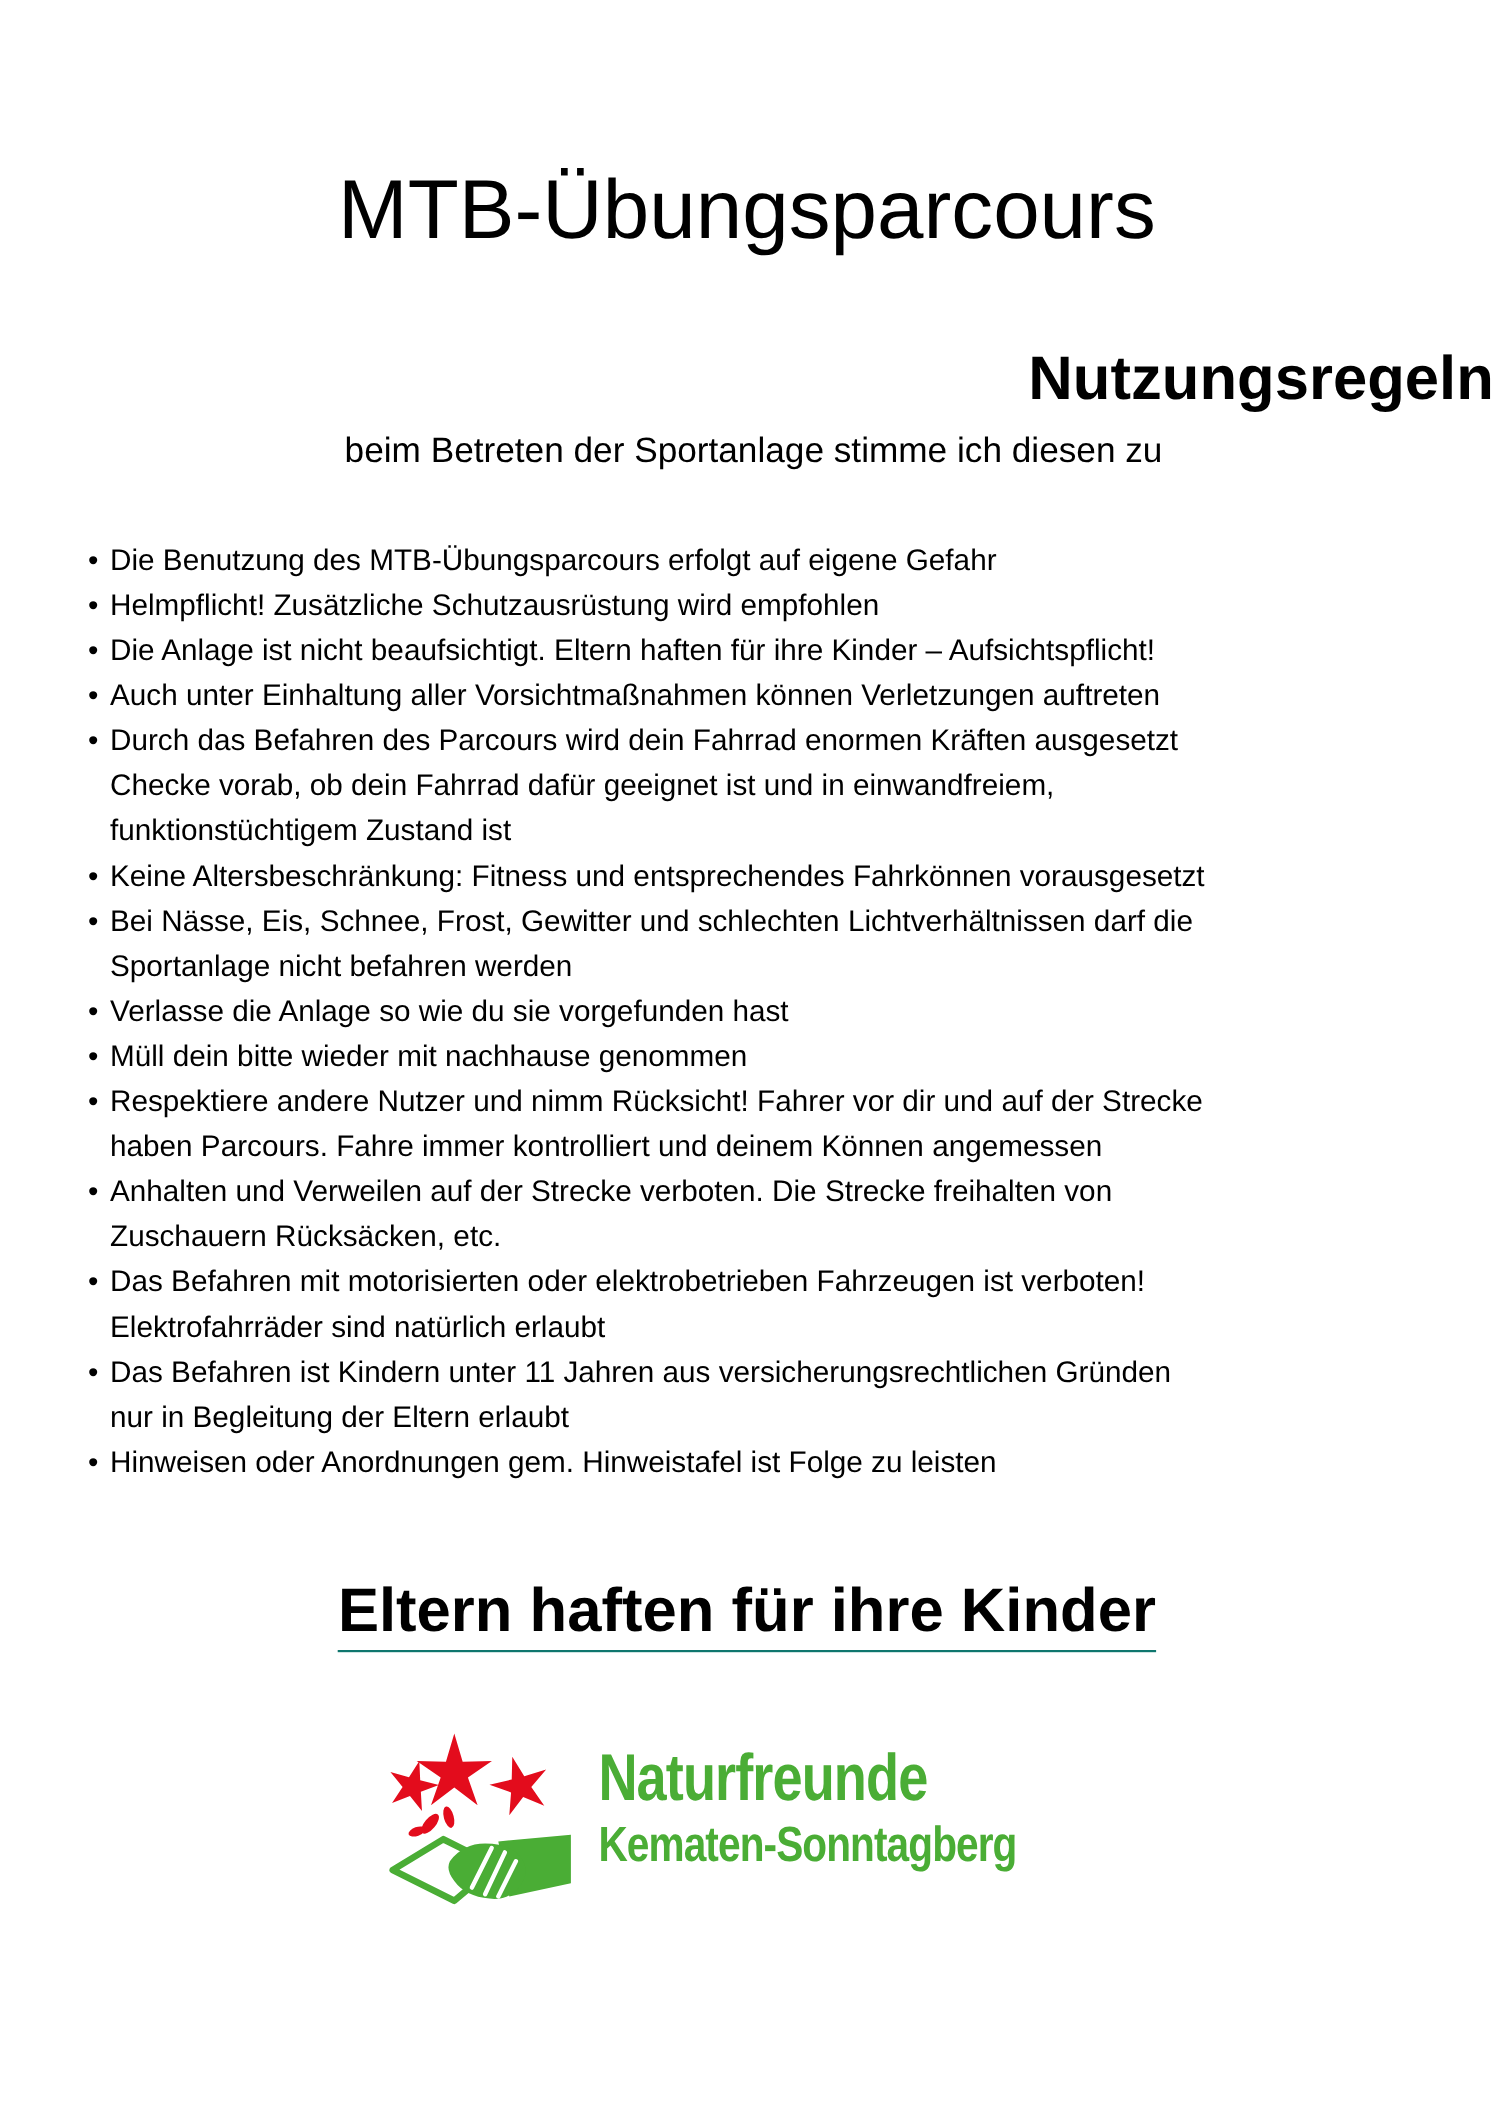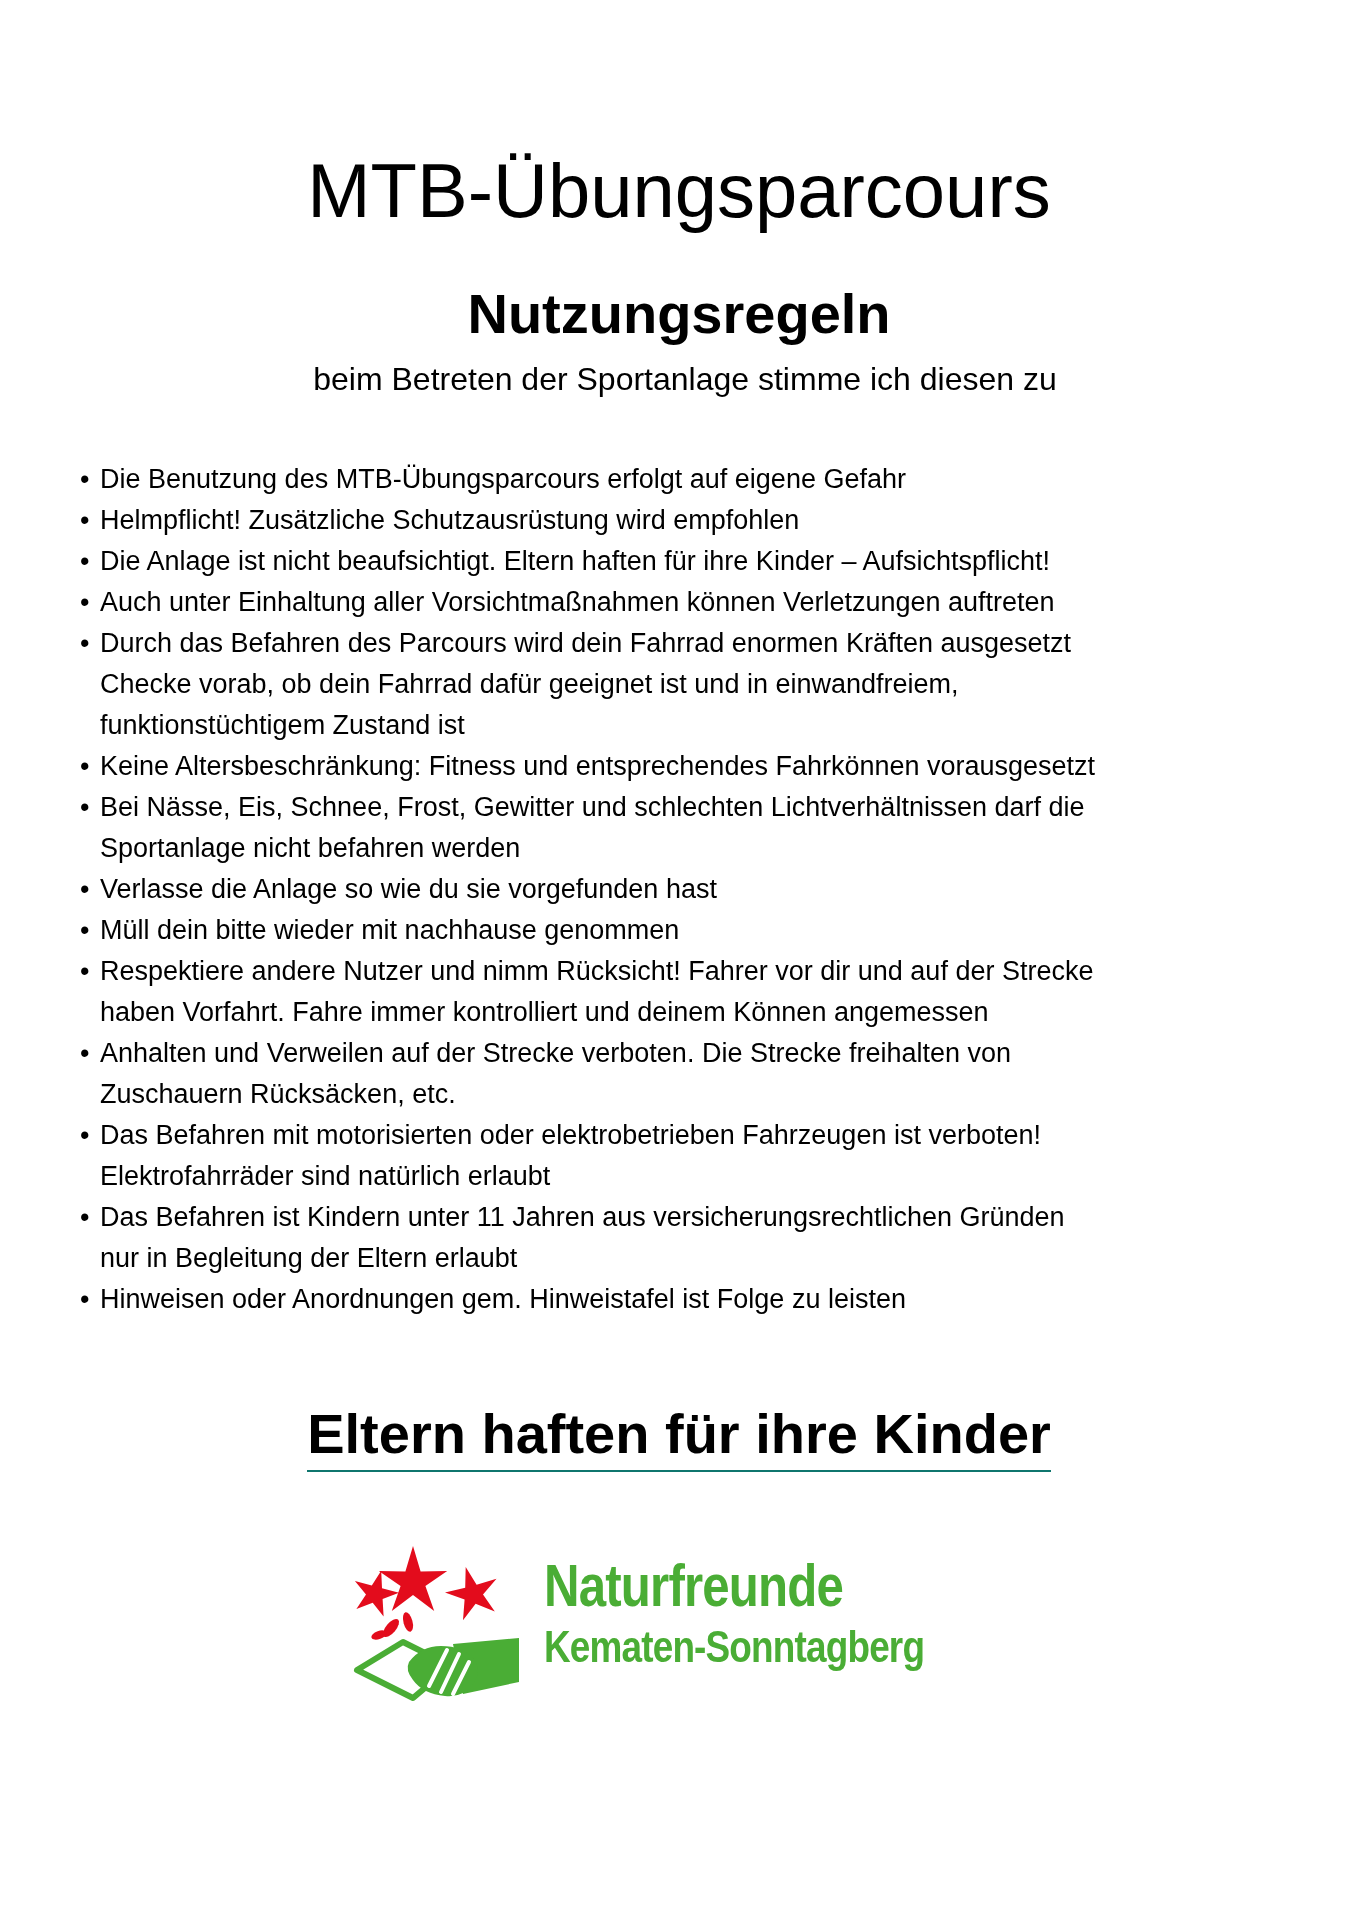--- a/index.html
+++ b/index.html
@@ -13,22 +13,22 @@
     overflow:hidden;
   }
   .doc-title{
     margin:150px 0 0 0;
     text-align:center;
     font-size:76px;
     font-weight:400;
     line-height:1.08;
   }
   .section-heading{
-    margin:50px 0 0 0;
-    text-align:center;
+    margin:80px 0 0 0;
+    text-align:right;
     font-size:56px;
     font-weight:700;
     line-height:1.15;
   }
   .subheading{
     margin:14px 0 0 12px;
     text-align:center;
     font-size:32px;
     font-weight:400;
     line-height:1.2;
@@ -112,21 +112,21 @@
       <li>Auch unter Einhaltung aller Vorsichtmaßnahmen können Verletzungen auftreten</li>
       <li>Durch das Befahren des Parcours wird dein Fahrrad enormen Kräften ausgesetzt
 Checke vorab, ob dein Fahrrad dafür geeignet ist und in einwandfreiem,
 funktionstüchtigem Zustand ist</li>
       <li>Keine Altersbeschränkung: Fitness und entsprechendes Fahrkönnen vorausgesetzt</li>
       <li>Bei Nässe, Eis, Schnee, Frost, Gewitter und schlechten Lichtverhältnissen darf die
 Sportanlage nicht befahren werden</li>
       <li>Verlasse die Anlage so wie du sie vorgefunden hast</li>
       <li>Müll dein bitte wieder mit nachhause genommen</li>
       <li>Respektiere andere Nutzer und nimm Rücksicht! Fahrer vor dir und auf der Strecke
-haben Vorfahrt. Fahre immer kontrolliert und deinem Können angemessen</li>
+haben Parcours. Fahre immer kontrolliert und deinem Können angemessen</li>
       <li>Anhalten und Verweilen auf der Strecke verboten. Die Strecke freihalten von
 Zuschauern Rücksäcken, etc.</li>
       <li>Das Befahren mit motorisierten oder elektrobetrieben Fahrzeugen ist verboten!
 Elektrofahrräder sind natürlich erlaubt</li>
       <li>Das Befahren ist Kindern unter 11 Jahren aus versicherungsrechtlichen Gründen
 nur in Begleitung der Eltern erlaubt</li>
       <li>Hinweisen oder Anordnungen gem. Hinweistafel ist Folge zu leisten</li>
     </ul>
 
   <div class="liability"><span>Eltern haften für ihre Kinder</span></div>

